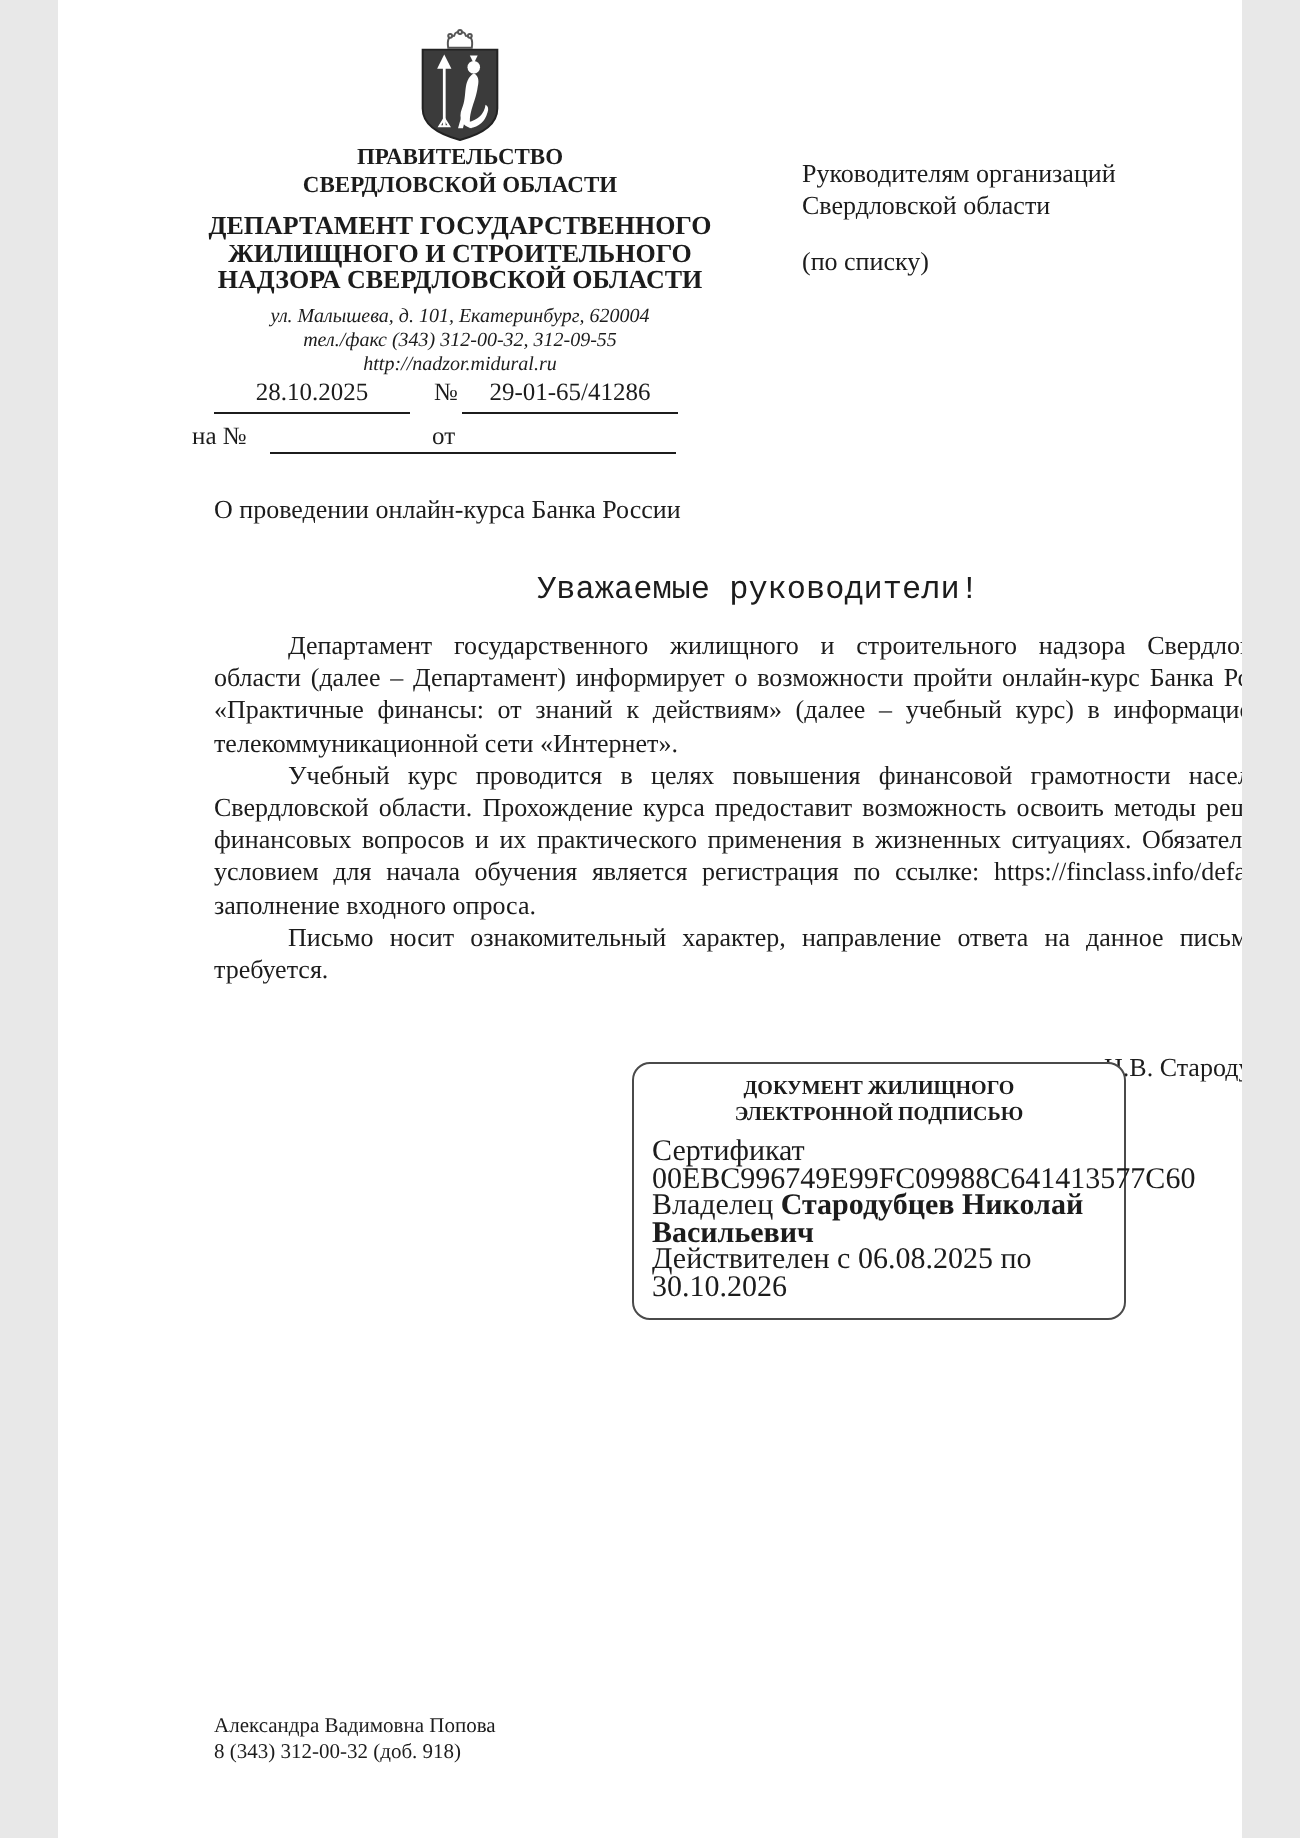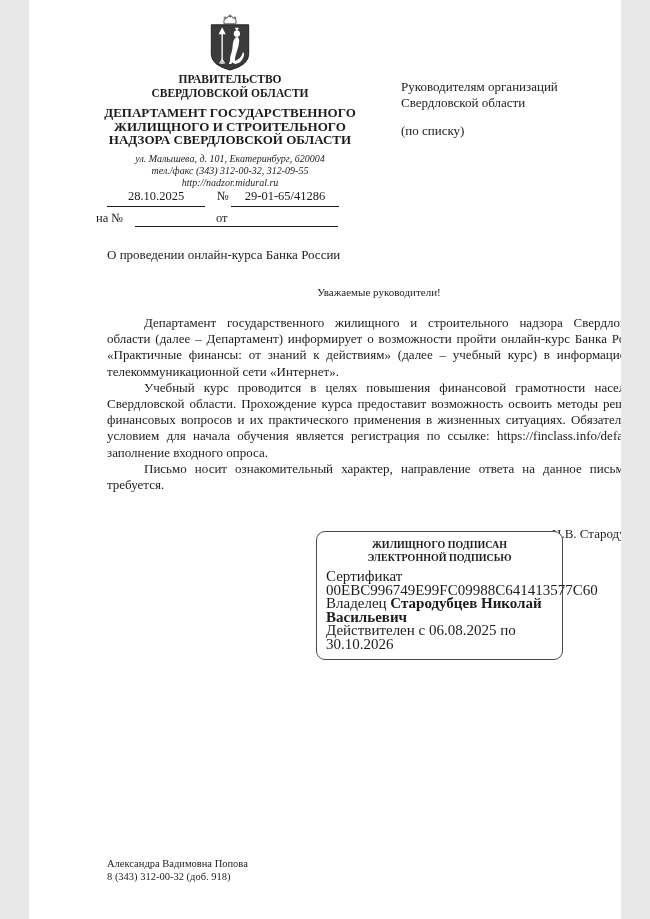--- a/index.html
+++ b/index.html
@@ -26,21 +26,21 @@
   .ref-date   { left:18px;  top:0;    width:98px; }
   .ref-nosign { left:128px; top:0; }
   .ref-number { left:142px; top:0;    width:108px; }
   .ref-na     { left:7px;   top:22px; }
   .ref-line1  { left:46px;  top:22px; width:118px; height:16px; }
   .ref-ot     { left:127px; top:22px; }
   .ref-line2  { left:143px; top:22px; width:106px; height:16px; }
 
   
   .subject { position:absolute; left:78px; top:247px; width:544px; font-size:13px; }
-  .salutation { position:absolute; left:78px; top:286px; width:544px; text-align:center; font-size:11px; }
+  .salutation { position:absolute; left:78px; top:286px; width:544px; text-align:center; font-size:16px;font-family:Liberation Mono, monospace; }
   .body-text { position:absolute; left:78px; top:315px; width:544px; font-size:13px; line-height:16.2px; text-align:justify; }
   .body-text p { text-indent:37px; }
 
   
   .sig-position { position:absolute; left:78px; top:514px; font-size:13px; line-height:16px; }
   .sig-name { position:absolute; left:78px; top:526px; width:544px; text-align:right; font-size:13px; }
 
   
   .stamp { position:absolute; left:287px; top:531px; width:247px; border:1px solid #4a4a4a; border-radius:9px; padding:7px 9px 8px 9px; background:#fff; }
   .stamp-title { text-align:center; font-weight:bold; font-size:10px; line-height:12.5px; }
@@ -116,21 +116,21 @@
   <div class="body-text">
     <p>Департамент государственного жилищного и строительного надзора Свердловской области (далее – Департамент) информирует о возможности пройти онлайн-курс Банка России «Практичные финансы: от знаний к действиям» (далее – учебный курс) в информационно-телекоммуникационной сети «Интернет».</p>
     <p>Учебный курс проводится в целях повышения финансовой грамотности населения Свердловской области. Прохождение курса предоставит возможность освоить методы решения финансовых вопросов и их практического применения в жизненных ситуациях.  Обязательным условием для начала обучения является регистрация по ссылке: https://finclass.info/default и заполнение входного опроса.</p>
     <p>Письмо носит ознакомительный характер, направление ответа на данное письмо не требуется.</p>
   </div>
 
   <div class="sig-name">Н.В. Стародубцев</div>
 
   <div class="stamp">
     <div class="stamp-title">
-      <div>ЖИЛИЩНОГО ПОДПИСАН</div>
+      <div>ДОКУМЕНТ ЖИЛИЩНОГО</div>
       <div>ЭЛЕКТРОННОЙ ПОДПИСЬЮ</div>
     </div>
     <div class="stamp-lines">
       <div><span>Сертификат </span><span>00EBC996749E99FC09988C641413577C60</span></div>
       <div><span>Владелец </span><span class="bold">Стародубцев Николай Васильевич</span></div>
       <div>Действителен с 06.08.2025 по 30.10.2026</div>
     </div>
   </div>
 
   <div class="footer">

